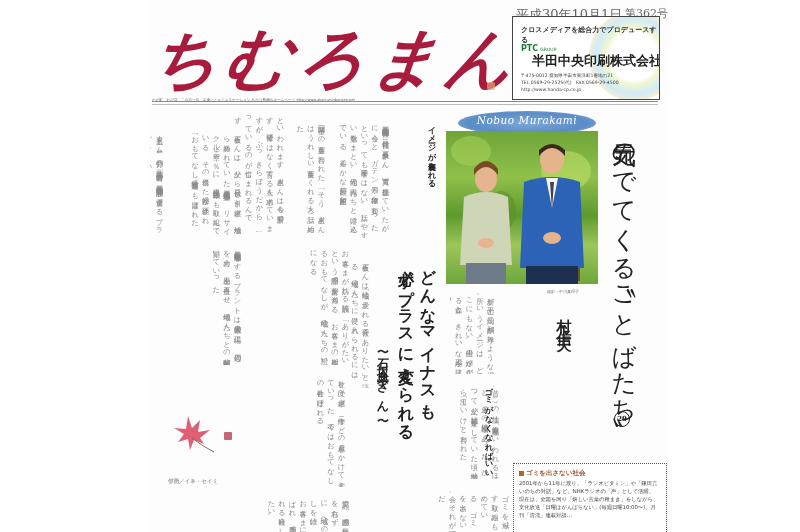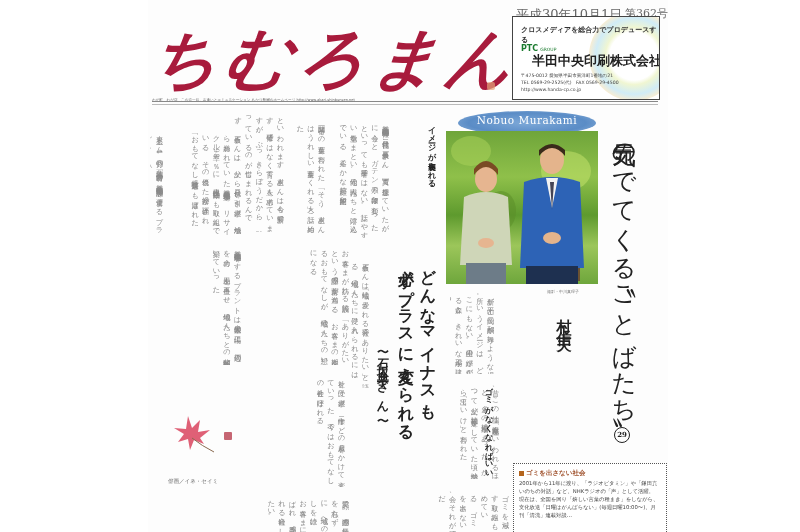--- a/index.html
+++ b/index.html
@@ -28,34 +28,34 @@
   .rule-top2 { position:absolute; left:152px; top:104px; width:506px; height:1px; background:#bbb; }
   .rule-text { position:absolute; left:152px; top:98px; font-family:"DejaVu Sans", sans-serif; font-size:3.6px; color:#666; white-space:nowrap; }
 
   
   .col { position:absolute; writing-mode:vertical-rl; font-size:7.2px; line-height:10.6px; color:#8a8a8a;
          overflow:hidden; letter-spacing:0.6px; }
 
   
   .name-pill { position:absolute; left:458px; top:111px; width:138px; height:24px; border-radius:50%;
                background:radial-gradient(ellipse at center, #7ea9d8 0%, #5a8cc6 60%, #9dbde0 100%);
-               color:#fff; font-size:10.5px; text-align:center; line-height:18px; letter-spacing:.5px; }
+               color:#fff; font-style:italic; font-size:10.5px; text-align:center; line-height:18px; letter-spacing:.5px; }
   .photo { position:absolute; left:446px; top:131px; width:152px; height:153px; overflow:hidden;
            background:linear-gradient(180deg,#6fa53a 0%,#8fc04a 30%,#5e9a2e 55%,#9cc65a 75%,#6ea63c 100%); }
   .photo .leaf { position:absolute; border-radius:50%; background:rgba(170,210,90,.55); }
   .photo .trunk { position:absolute; left:128px; top:60px; width:6px; height:90px; background:#6b5232; }
   .p-woman { position:absolute; left:10px; top:24px; width:60px; height:130px; }
   .p-man { position:absolute; left:72px; top:7px; width:68px; height:150px; }
   .photo-credit { position:absolute; left:547px; top:289px; font-size:4px; color:#777; }
 
   
   .hl-main { position:absolute; left:610px; top:125px; writing-mode:vertical-rl; font-size:24px; line-height:28px;
              color:#222; letter-spacing:1px; font-family:"DejaVu Serif", serif; }
   .hl-num { position:absolute; left:614px; top:411px; width:14px; height:14px; border:1.5px solid #222; border-radius:50%;
-            font-size:7px; text-align:center; line-height:14px; color:#222; font-weight:bold;margin-top:16px; }
+            font-size:7px; text-align:center; line-height:14px; color:#222; font-weight:bold; }
   .author { position:absolute; left:554px; top:307px; writing-mode:vertical-rl; font-size:15px; font-weight:bold;
             color:#222; letter-spacing:6px; }
   .dash-rule { position:absolute; left:540px; top:465px; width:54px; border-top:1.5px dashed #555; }
 
   .sub-hl { position:absolute; writing-mode:vertical-rl; font-family:"DejaVu Sans", sans-serif; font-weight:bold; color:#222; }
   .hl-quote { left:418px; top:258px; font-size:16px; line-height:20px; letter-spacing:1px; }
   .hl-quote2 { left:396px; top:258px; font-size:16px; line-height:20px; letter-spacing:1px; }
   .hl-byline { left:374px; top:343px; font-size:12px; letter-spacing:6px; }
 
   .mini-hl { position:absolute; writing-mode:vertical-rl; font-family:"DejaVu Sans", sans-serif; font-weight:bold; font-size:8px; color:#222; }

